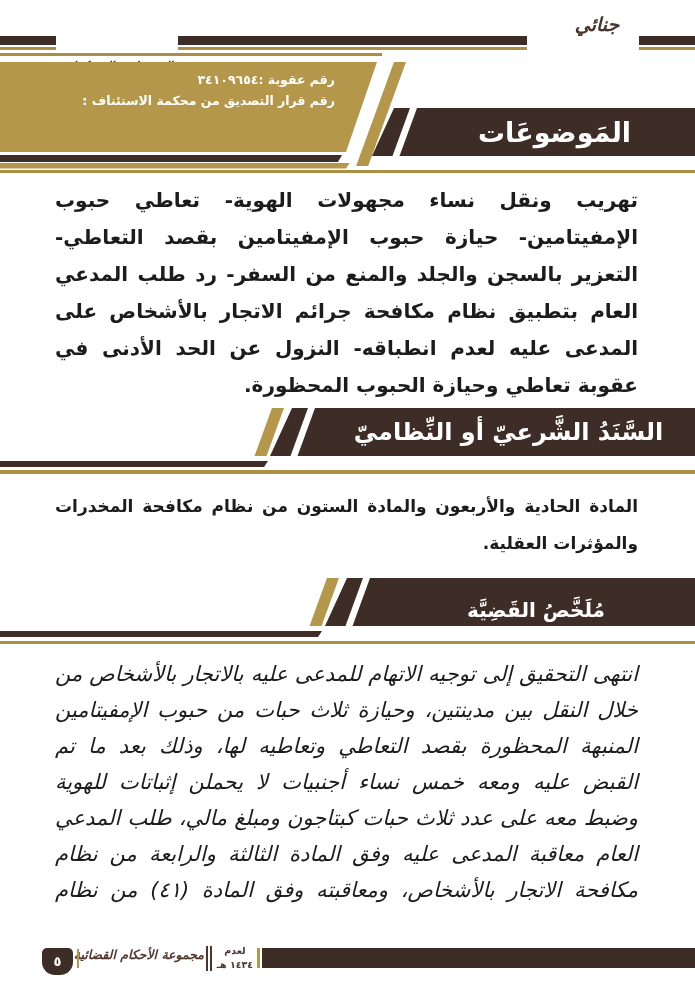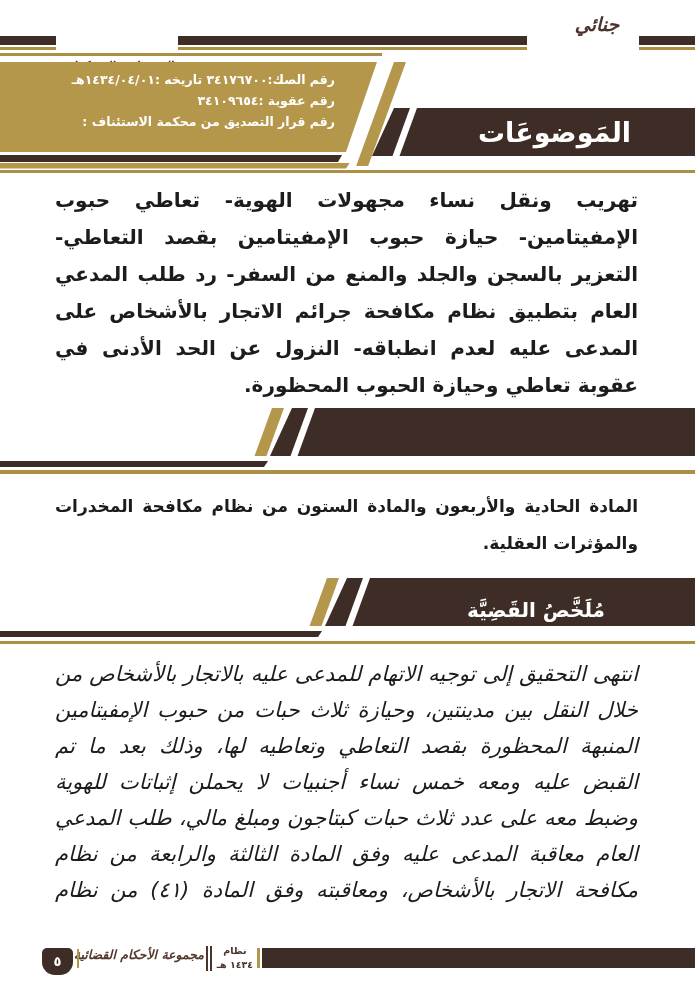--- a/index.html
+++ b/index.html
@@ -93,21 +93,20 @@
 
   <div class="hdr-brown"></div>
   <div class="hdr-gold"></div>
   <div class="hdr-gold2"></div>
   <div class="hdr-patch patch-genre"></div>
   <div class="hdr-patch patch-cat"></div>
   <div class="hdr-label lbl-genre">جنائي</div>
   <div class="hdr-label lbl-cat">المخدرات والمسكرات</div>
 
   <div class="case-box">
-    <div>رقم الصك:٣٤١٧٦٧٠٠ تاريخه :١٤٣٤/٠٤/٠١هـ</div>
     <div>رقم عقوبة :٣٤١٠٩٦٥٤</div>
     <div>رقم قرار التصديق من محكمة الاستئناف :</div>
   </div>
   <div class="tall-slash"></div>
 
   <div class="tail-brown t1-brown"></div>
   <div class="tail-gold t1-gold"></div>
   <div class="underline-gold u1"></div>
   <div class="banner banner-1">
     <div class="body"></div>
@@ -115,37 +114,38 @@
     <div class="title">المَوضوعَات</div>
   </div>
   <p class="para para-1">تهريب ونقل نساء مجهولات الهوية- تعاطي حبوب الإمفيتامين- حيازة حبوب الإمفيتامين بقصد التعاطي- التعزير بالسجن والجلد والمنع من السفر- رد طلب المدعي العام بتطبيق نظام مكافحة جرائم الاتجار بالأشخاص على المدعى عليه لعدم انطباقه- النزول عن الحد الأدنى في عقوبة تعاطي وحيازة الحبوب المحظورة.</p>
 
   <div class="tail-brown t2-brown"></div>
   <div class="underline-gold u2"></div>
   <div class="banner banner-2">
     <div class="body"></div>
     <div class="slash"></div>
     <div class="cut"></div>
+    <div class="title">السَّنَدُ الشَّرعيّ أو النِّظاميّ</div>
   </div>
   <p class="para para-2">المادة الحادية والأربعون والمادة الستون من نظام مكافحة المخدرات والمؤثرات العقلية.</p>
 
   <div class="tail-brown t3-brown"></div>
   <div class="underline-gold u3"></div>
   <div class="banner banner-3">
     <div class="body"></div>
     <div class="slash"></div>
     <div class="cut"></div>
     <div class="title">مُلَخَّصُ القَضِيَّة</div>
   </div>
   <p class="para para-3">انتهى التحقيق إلى توجيه الاتهام للمدعى عليه بالاتجار بالأشخاص من خلال النقل بين مدينتين، وحيازة ثلاث حبات من حبوب الإمفيتامين المنبهة المحظورة بقصد التعاطي وتعاطيه لها، وذلك بعد ما تم القبض عليه ومعه خمس نساء أجنبيات لا يحملن إثباتات للهوية وضبط معه على عدد ثلاث حبات كبتاجون ومبلغ مالي، طلب المدعي العام معاقبة المدعى عليه وفق المادة الثالثة والرابعة من نظام مكافحة الاتجار بالأشخاص، ومعاقبته وفق المادة (٤١) من نظام</p>
 
   <div class="f-bar"></div>
   <div class="f-bar-edge"></div>
   <div class="f-year">
-    <span>نظام</span>
+    <span>لعدم</span>
     <span>١٤٣٤ هـ</span>
   </div>
   <div class="f-div f-div-a"></div>
   <div class="f-div f-div-b"></div>
   <div class="f-callig">مجموعة الأحكام القضائية</div>
   <div class="f-gold-div"></div>
   <div class="f-pill">٥</div>
 
 </div>
 

